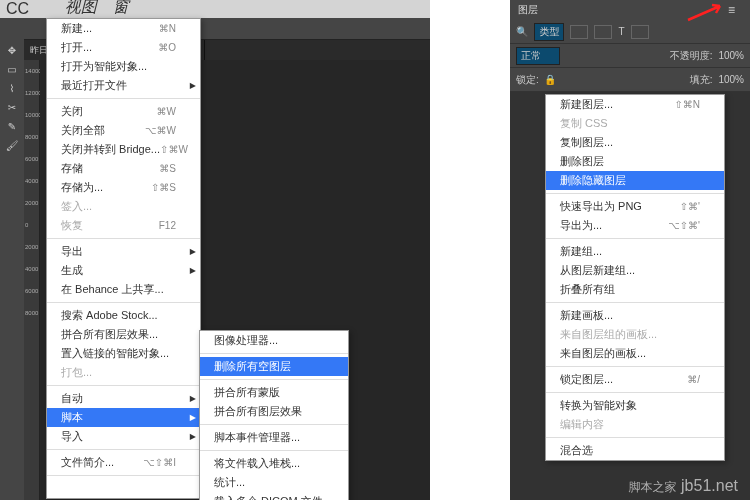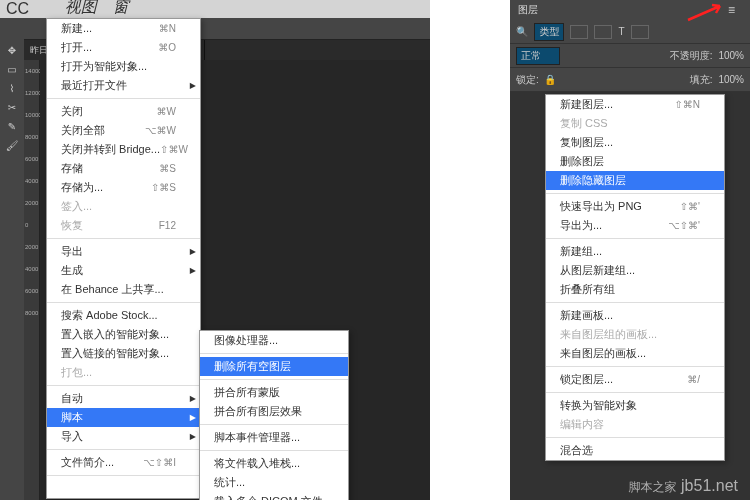--- a/index.html
+++ b/index.html
@@ -129,21 +129,21 @@
         <span class="arr">▶</span>
       </div>
       <div class="menu-row">
         <span>在 Behance 上共享...</span>
       </div>
       <div class="menu-sep"></div>
       <div class="menu-row">
         <span>搜索 Adobe Stock...</span>
       </div>
       <div class="menu-row">
-        <span>置入嵌入的智能对象...</span>
+        <span>拼合所有图层效果...</span>
       </div>
       <div class="menu-row">
         <span>置入链接的智能对象...</span>
       </div>
       <div class="menu-row disabled">
         <span>打包...</span>
       </div>
       <div class="menu-sep"></div>
       <div class="menu-row">
         <span>自动</span>

